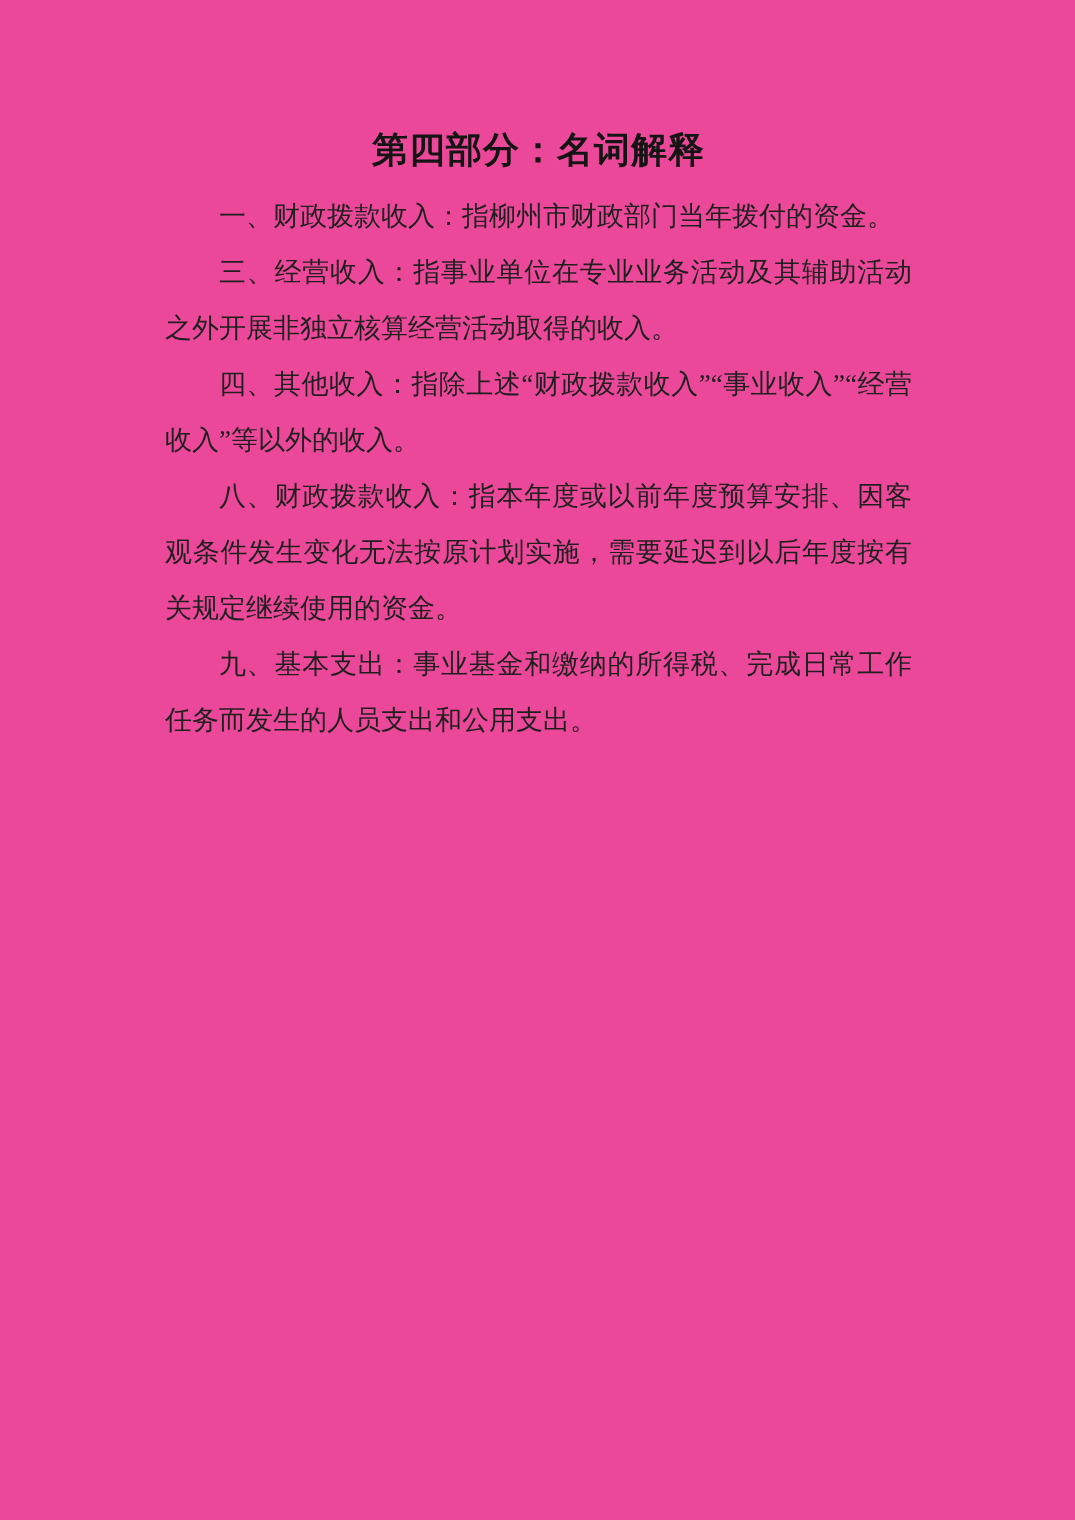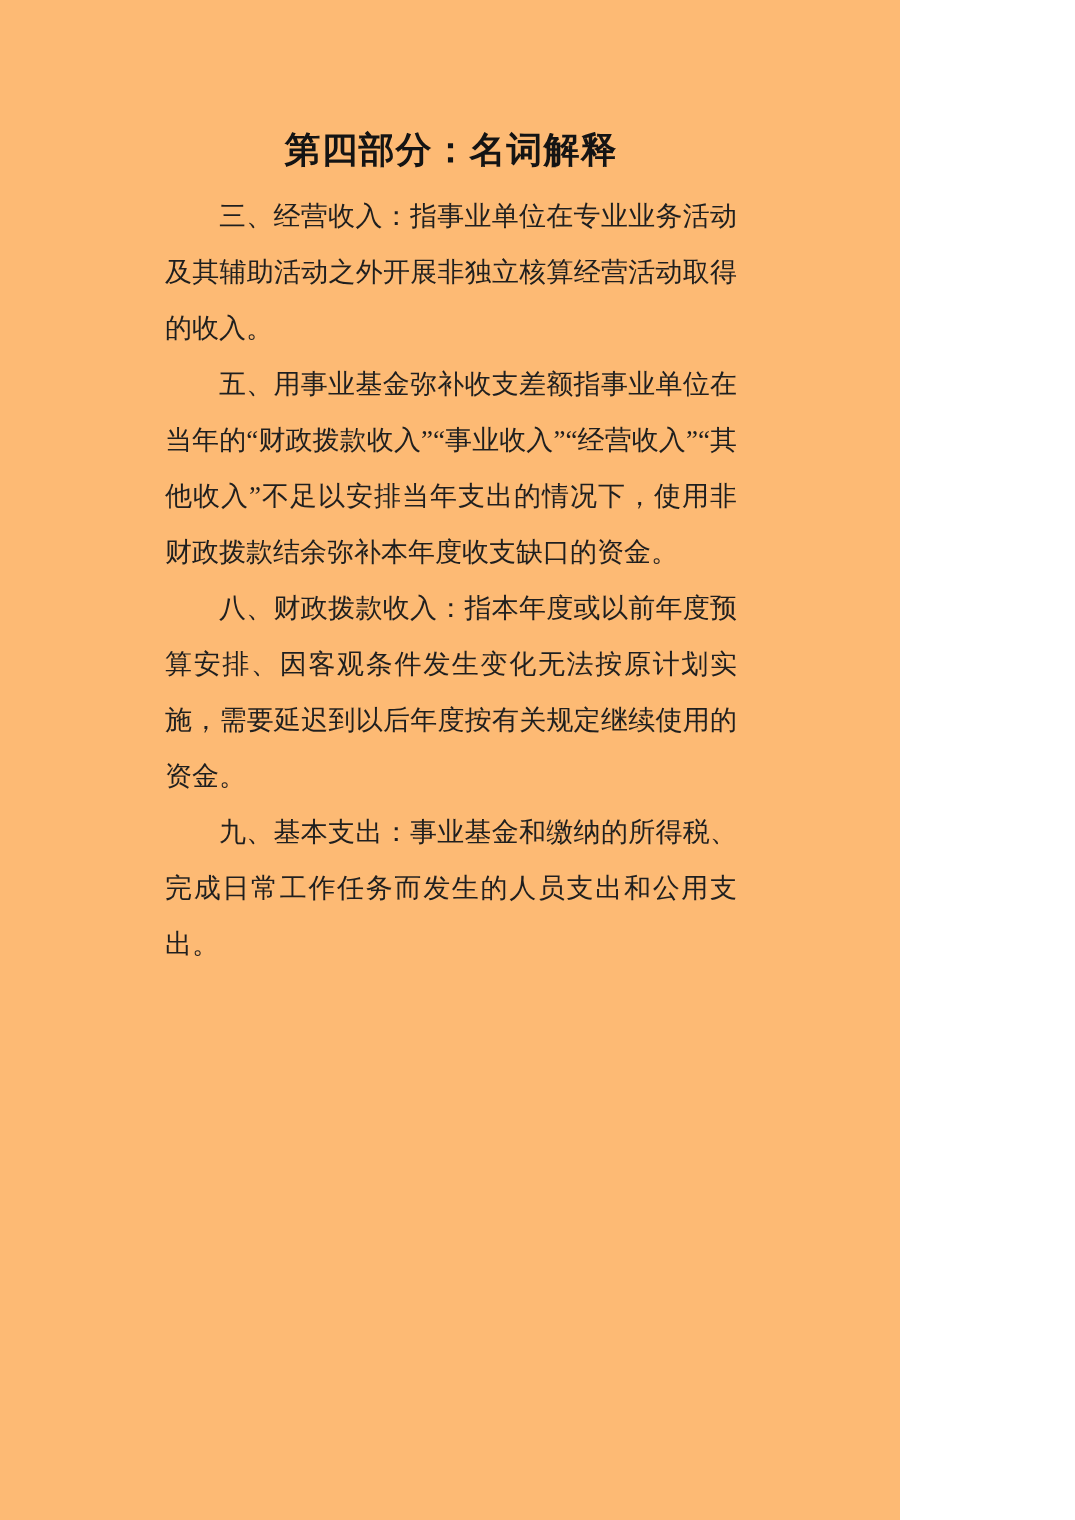--- a/index.html
+++ b/index.html
@@ -2,23 +2,23 @@
 <html><head>
   <meta charset="utf-8">
   <style>
     html, body {
       margin: 0;
       padding: 0;
       background: #ffffff;
     }
     .page {
       position: relative;
-      width: 900px;
+      width: 1075px;
       height: 1520px;
-      background: #fdba74;
+      background: #ec4899;
       box-sizing: border-box;
       padding: 120px 163px 5px 165px;
       overflow: hidden;
       color: #1c1c1c;
     }
     .doc-title {
       font-family: "Liberation Sans", sans-serif;
       font-weight: 700;
       font-size: 36px;
       line-height: 60px;
@@ -36,18 +36,19 @@
       text-indent: 2em;
       color: #1f1f1f;
     }
   </style>
 </head>
 <body>
 
 <div class="page">
   <h1 class="doc-title">第四部分：名词解释</h1>
   <div class="doc-body">
+    <p>一、财政拨款收入：指柳州市财政部门当年拨付的资金。</p>
     <p>三、经营收入：指事业单位在专业业务活动及其辅助活动之外开展非独立核算经营活动取得的收入。</p>
-    <p>五、用事业基金弥补收支差额指事业单位在当年的“财政拨款收入”“事业收入”“经营收入”“其他收入”不足以安排当年支出的情况下，使用非财政拨款结余弥补本年度收支缺口的资金。</p>
+    <p>四、其他收入：指除上述“财政拨款收入”“事业收入”“经营收入”等以外的收入。</p>
     <p>八、财政拨款收入：指本年度或以前年度预算安排、因客观条件发生变化无法按原计划实施，需要延迟到以后年度按有关规定继续使用的资金。</p>
     <p>九、基本支出：事业基金和缴纳的所得税、完成日常工作任务而发生的人员支出和公用支出。</p>
   </div>
 </div>
 
 </body></html>

